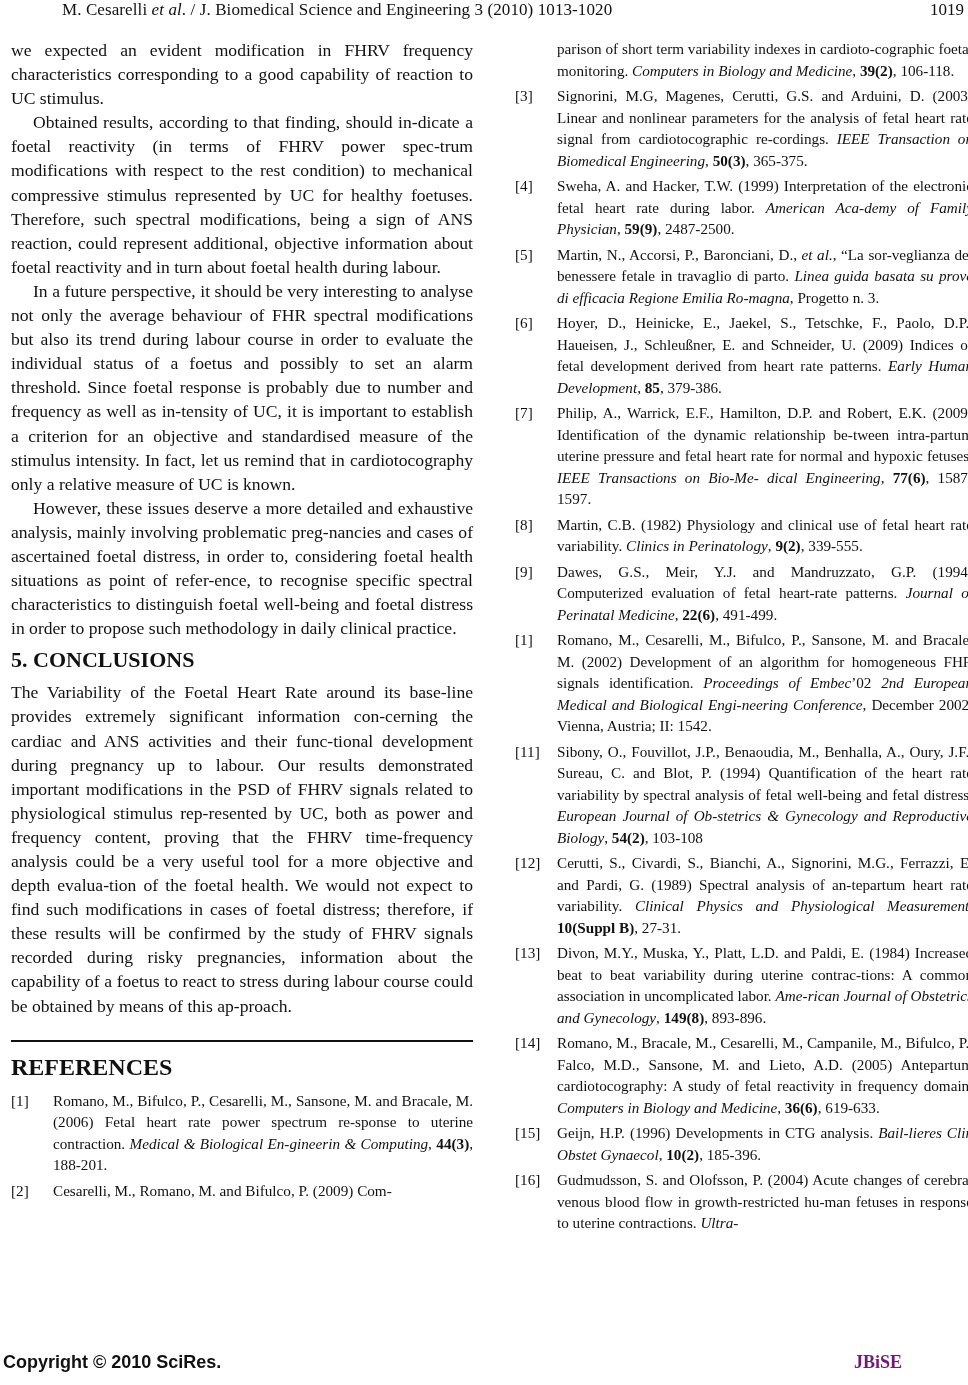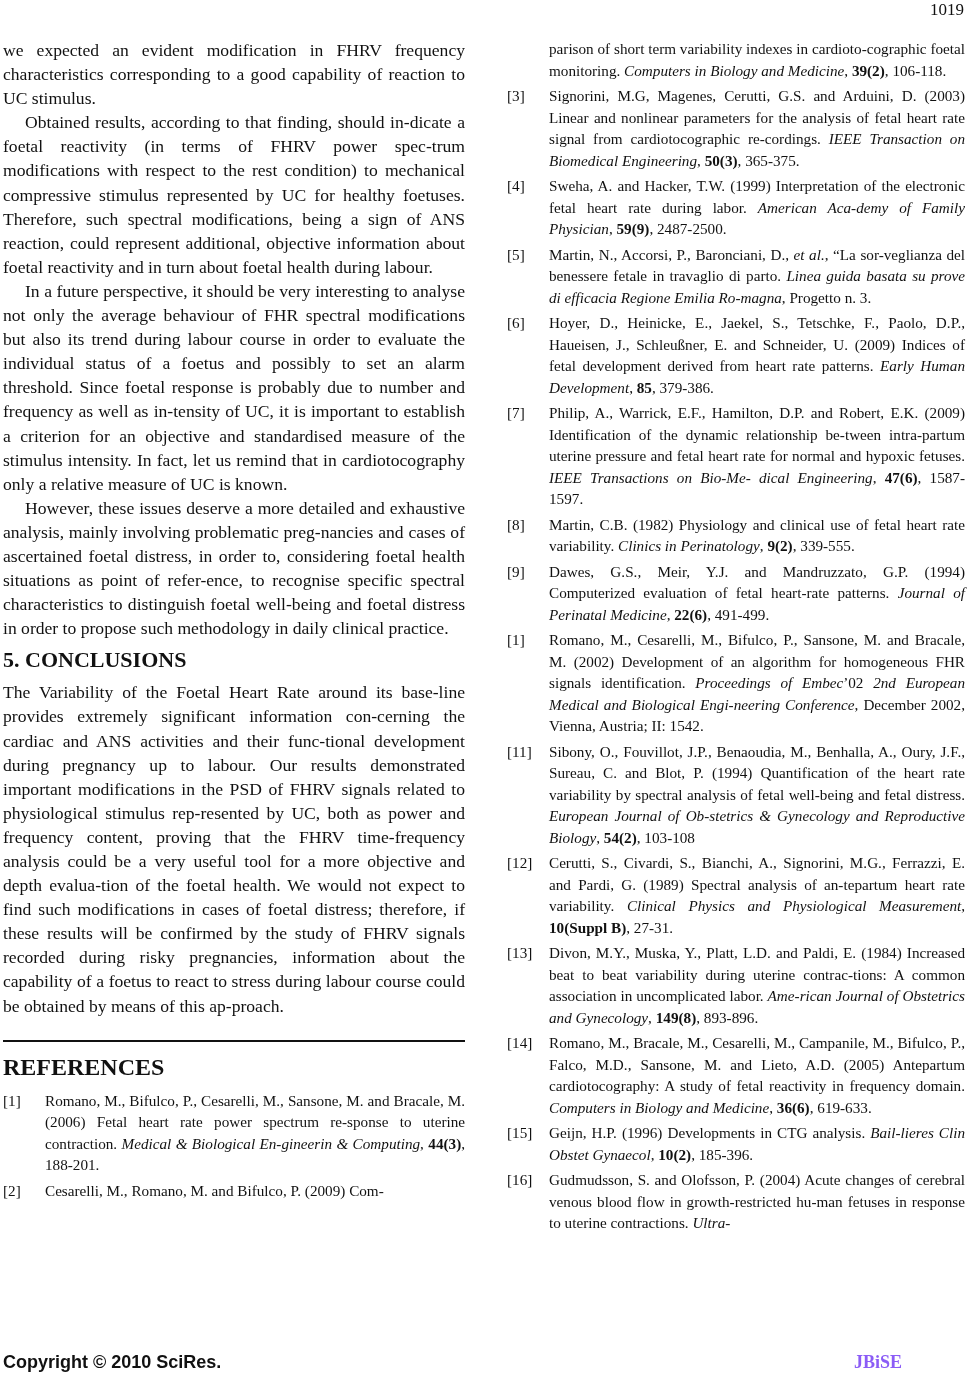--- a/index.html
+++ b/index.html
@@ -1,21 +1,21 @@
 <!DOCTYPE html>
 <html><head>
 <meta charset="utf-8">
 <style>
   html, body { margin: 0; padding: 0; background: #ffffff; }
   body { width: 968px; height: 1385px; position: relative; overflow: hidden;
          font-family: "Liberation Serif", "DejaVu Serif", serif; color: #111; }
   .header { position: absolute; top: 0; left: 0; width: 968px; height: 30px; }
   .header .running { position: absolute; left: 62px; top: 0px; font-size: 17px; letter-spacing: 0.1px; }
   .header .pageno { position: absolute; right: 4px; top: 0px; font-size: 17px; }
-  .col { position: absolute; top: 38px; }
+  .col { position: absolute; top: 38px; margin-left: 8px; }
   .col-left { left: 3px; width: 462px; }
   .col-right { left: 507px; width: 458px; }
   p.body { margin: 0; font-size: 17.6px; line-height: 24.1px; text-align: justify; hyphens: manual; }
   p.body.indent { text-indent: 22px; }
   h2.sec { margin: 5px 0 5px 0; font-size: 22px; font-weight: bold; line-height: 30px; }
   .rule { margin: 22px 0 10px 0; height: 0; border-top: 2px solid #111; width: 462px; }
   h2.refs { margin: 0 0 8px 0; font-size: 24px; font-weight: bold; line-height: 30px; }
   .ref { display: flex; font-size: 15.2px; line-height: 21.5px; margin-bottom: 4px; }
   .ref .num { width: 42px; flex: 0 0 42px; }
   .ref .txt { flex: 1; text-align: justify; }
@@ -23,20 +23,21 @@
   i { font-style: italic; }
   b { font-weight: bold; }
   .footer { position: absolute; left: 0; top: 1352px; width: 905px; height: 30px; }
   .footer .copy { position: absolute; left: 3px; top: 0; font-family: "Liberation Sans", "DejaVu Sans", sans-serif; font-weight: bold; font-size: 18px; }
   .footer .brand { position: absolute; right: 3px; top: 0; font-family: "Liberation Serif", serif; font-weight: bold; font-size: 18px; }
 </style>
 </head>
 <body>
 
 <div class="header">
+  <span class="running"><span>M. Cesarelli </span><i>et al</i><span>. / J. Biomedical Science and Engineering 3 (2010) 1013-1020</span></span>
   <span class="pageno">1019</span>
 </div>
 
 <div class="col col-left">
   <p class="body">we expected an evident modification in FHRV frequency characteristics corresponding to a good capability of reaction to UC stimulus.</p>
   <p class="body indent">Obtained results, according to that finding, should in-dicate a foetal reactivity (in terms of FHRV power spec-trum modifications with respect to the rest condition) to mechanical compressive stimulus represented by UC for healthy foetuses. Therefore, such spectral modifications, being a sign of ANS reaction, could represent additional, objective information about foetal reactivity and in turn about foetal health during labour.</p>
   <p class="body indent">In a future perspective, it should be very interesting to analyse not only the average behaviour of FHR spectral modifications but also its trend during labour course in order to evaluate the individual status of a foetus and possibly to set an alarm threshold. Since foetal response is probably due to number and frequency as well as in-tensity of UC, it is important to establish a criterion for an objective and standardised measure of the stimulus intensity. In fact, let us remind that in cardiotocography only a relative measure of UC is known.</p>
   <p class="body indent">However, these issues deserve a more detailed and exhaustive analysis, mainly involving problematic preg-nancies and cases of ascertained foetal distress, in order to, considering foetal health situations as point of refer-ence, to recognise specific spectral characteristics to distinguish foetal well-being and foetal distress in order to propose such methodology in daily clinical practice.</p>
   <h2 class="sec">5. CONCLUSIONS</h2>
   <p class="body">The Variability of the Foetal Heart Rate around its base-line provides extremely significant information con-cerning the cardiac and ANS activities and their func-tional development during pregnancy up to labour. Our results demonstrated important modifications in the PSD of FHRV signals related to physiological stimulus rep-resented by UC, both as power and frequency content, proving that the FHRV time-frequency analysis could be a very useful tool for a more objective and depth evalua-tion of the foetal health. We would not expect to find such modifications in cases of foetal distress; therefore, if these results will be confirmed by the study of FHRV signals recorded during risky pregnancies, information about the capability of a foetus to react to stress during labour course could be obtained by means of this ap-proach.</p>
@@ -70,21 +71,21 @@
       <div class="ref">
         <span class="num">[5]</span>
         <span class="txt"><span>Martin, N., Accorsi, P., Baronciani, D., </span><i>et al.</i><span>, “La sor-veglianza del benessere fetale in travaglio di parto. </span><i>Linea guida basata su prove di efficacia Regione Emilia Ro-magna</i><span>, Progetto n. 3.</span></span>
       </div>
       <div class="ref">
         <span class="num">[6]</span>
         <span class="txt"><span>Hoyer, D., Heinicke, E., Jaekel, S., Tetschke, F., Paolo, D.P., Haueisen, J., Schleußner, E. and Schneider, U. (2009) Indices of fetal development derived from heart rate patterns. </span><i>Early Human Development</i><span>, </span><b>85</b><span>, 379-386.</span></span>
       </div>
       <div class="ref">
         <span class="num">[7]</span>
-        <span class="txt"><span>Philip, A., Warrick, E.F., Hamilton, D.P. and Robert, E.K. (2009) Identification of the dynamic relationship be-tween intra-partum uterine pressure and fetal heart rate for normal and hypoxic fetuses. </span><i>IEEE Transactions on Bio-Me- dical Engineering</i><span>, </span><b>47(6)</b><span>, 1587-1597.</span></span>
+        <span class="txt"><span>Philip, A., Warrick, E.F., Hamilton, D.P. and Robert, E.K. (2009) Identification of the dynamic relationship be-tween intra-partum uterine pressure and fetal heart rate for normal and hypoxic fetuses. </span><i>IEEE Transactions on Bio-Me- dical Engineering</i><span>, </span><b>77(6)</b><span>, 1587-1597.</span></span>
       </div>
       <div class="ref">
         <span class="num">[8]</span>
         <span class="txt"><span>Martin, C.B. (1982) Physiology and clinical use of fetal heart rate variability. </span><i>Clinics in Perinatology</i><span>, </span><b>9(2)</b><span>, 339-555.</span></span>
       </div>
       <div class="ref">
         <span class="num">[9]</span>
         <span class="txt"><span>Dawes, G.S., Meir, Y.J. and Mandruzzato, G.P. (1994) Computerized evaluation of fetal heart-rate patterns. </span><i>Journal of Perinatal Medicine</i><span>, </span><b>22(6)</b><span>, 491-499.</span></span>
       </div>
       <div class="ref">
@@ -113,14 +114,14 @@
       </div>
       <div class="ref">
         <span class="num">[16]</span>
         <span class="txt"><span>Gudmudsson, S. and Olofsson, P. (2004) Acute changes of cerebral venous blood flow in growth-restricted hu-man fetuses in response to uterine contractions. </span><i>Ultra-</i></span>
       </div>
     </div>
 </div>
 
 <div class="footer">
   <span class="copy">Copyright © 2010 SciRes.</span>
-  <span class="brand" style="color: #8b5cf6;">JBiSE</span>
+  <span class="brand" style="color: #701a75;">JBiSE</span>
 </div>
 
 </body></html>

